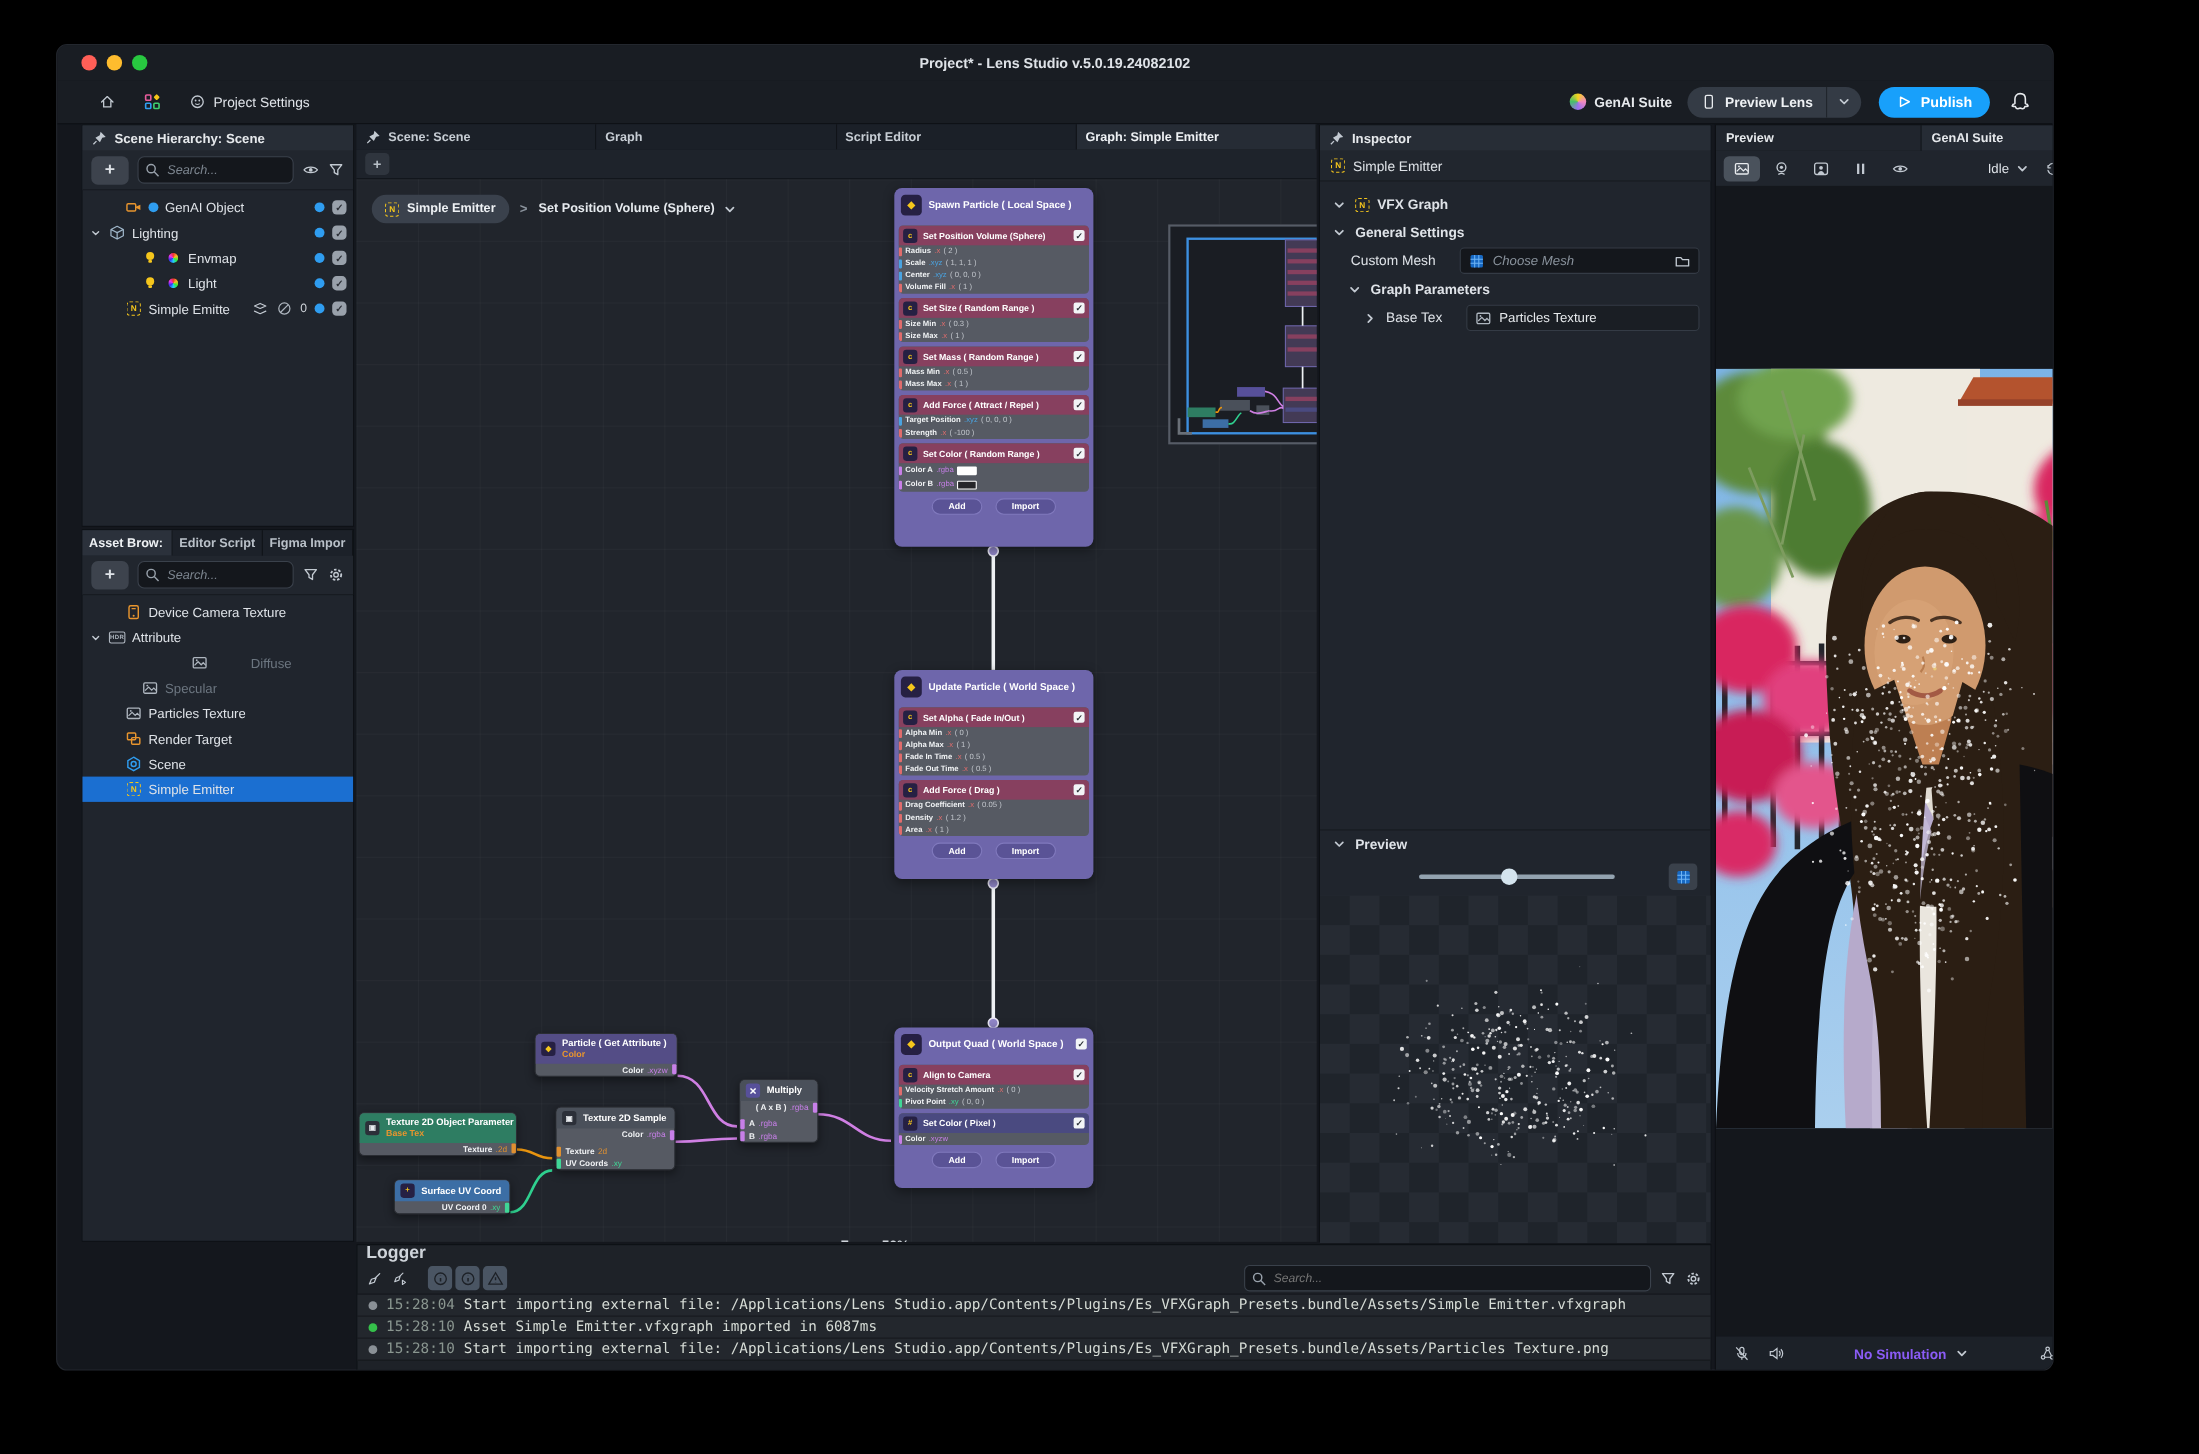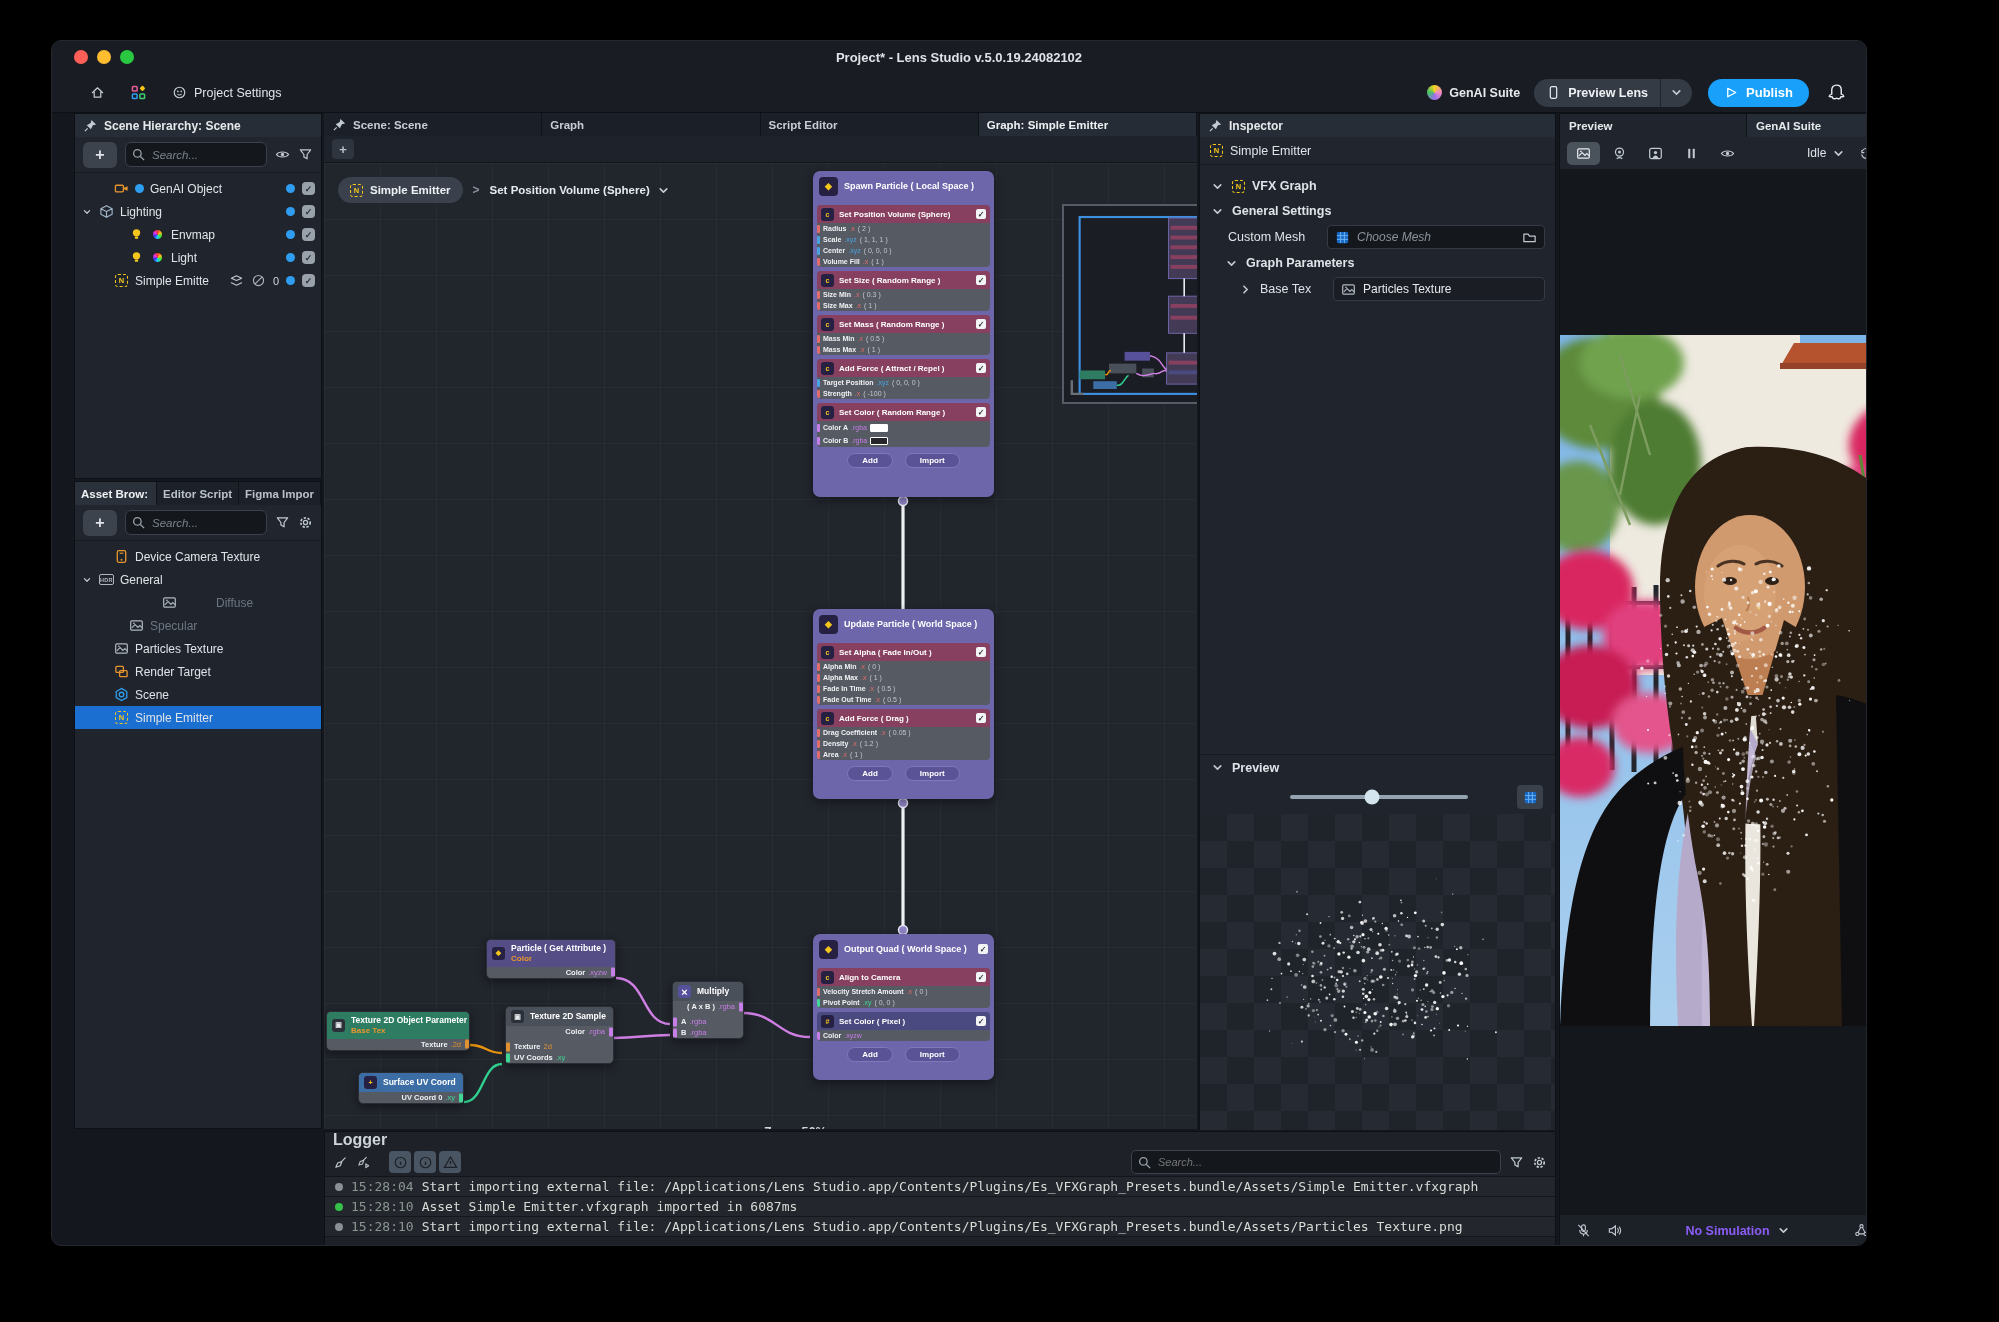--- a/index.html
+++ b/index.html
@@ -398,23 +398,23 @@
           </div>
           <div class="trow" style="padding-left: 6px;">
             <span class="chev">
               <svg viewBox="0 0 16 16">
                 <path d="M4.5 6.2 8 9.7l3.5-3.5" fill="none" stroke="#c2c9d1" stroke-width="1.7" stroke-linecap="round" stroke-linejoin="round"></path>
               </svg>
             </span>
             <span class="ic ">
               <span class="hdric">HDR</span>
             </span>
-            <span class="lbl">General</span>
-          </div>
-          <div class="trow dim" style="padding-left: 36px; gap: 39px;">
+            <span class="lbl">Attribute</span>
+          </div>
+          <div class="trow dim" style="padding-left: 48px; gap: 39px;">
             <span class="chevspace"></span>
             <span class="ic ">
               <svg viewBox="0 0 16 16">
                 <rect x="1.8" y="3" width="12.4" height="10" rx="1.2" fill="none" stroke="#aeb6bf" stroke-width="1.3"></rect>
                 <path d="M3 10.5 6.5 7l3 3 2-2 2.5 2.5" fill="none" stroke="#aeb6bf" stroke-width="1.2"></path>
                 <circle cx="5.2" cy="5.6" r=".9" fill="#aeb6bf"></circle>
               </svg>
             </span>
             <span class="lbl">Diffuse</span>
           </div>

